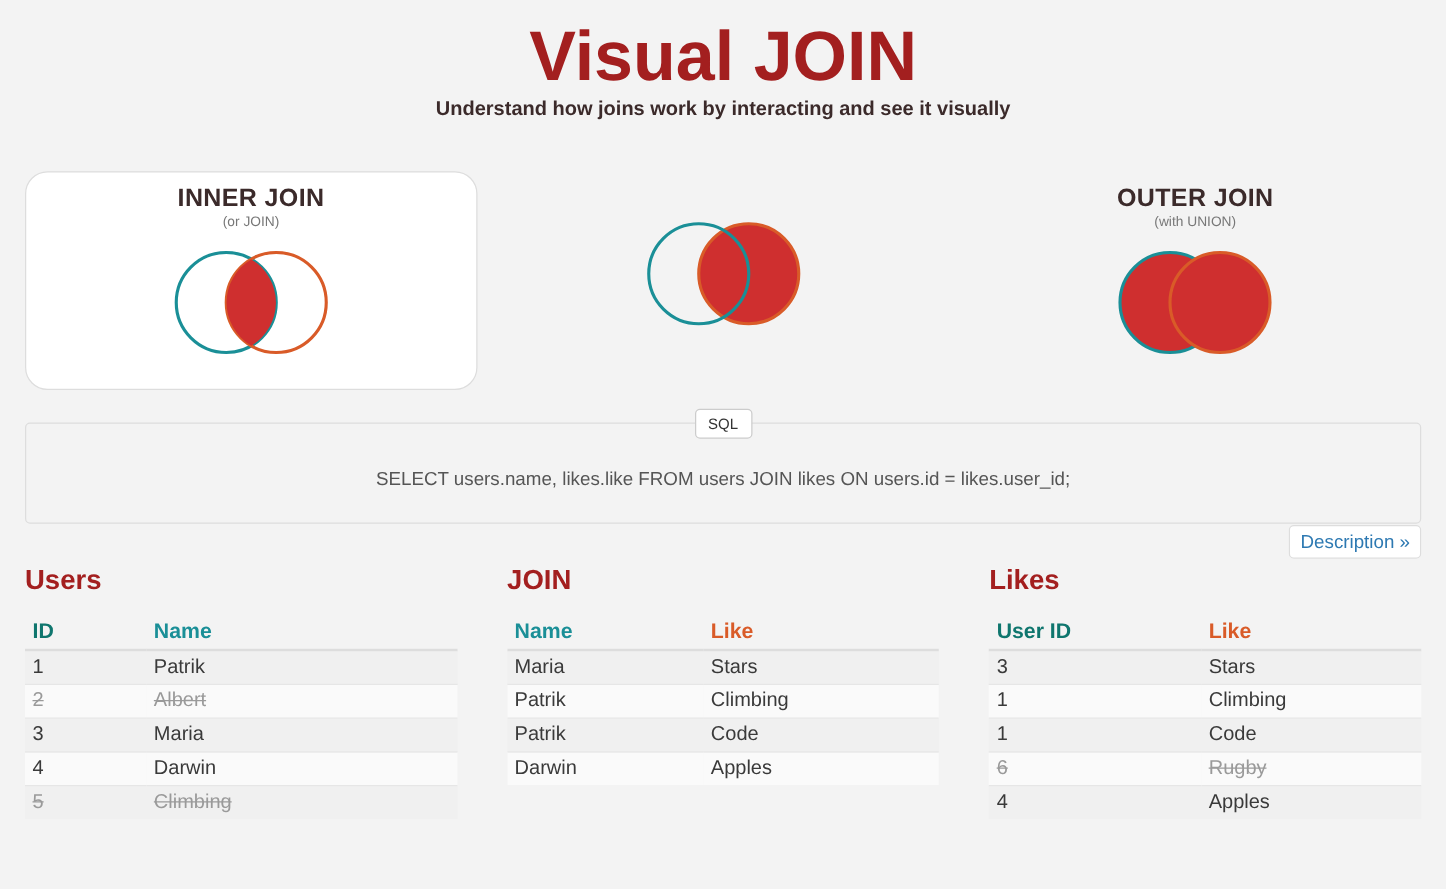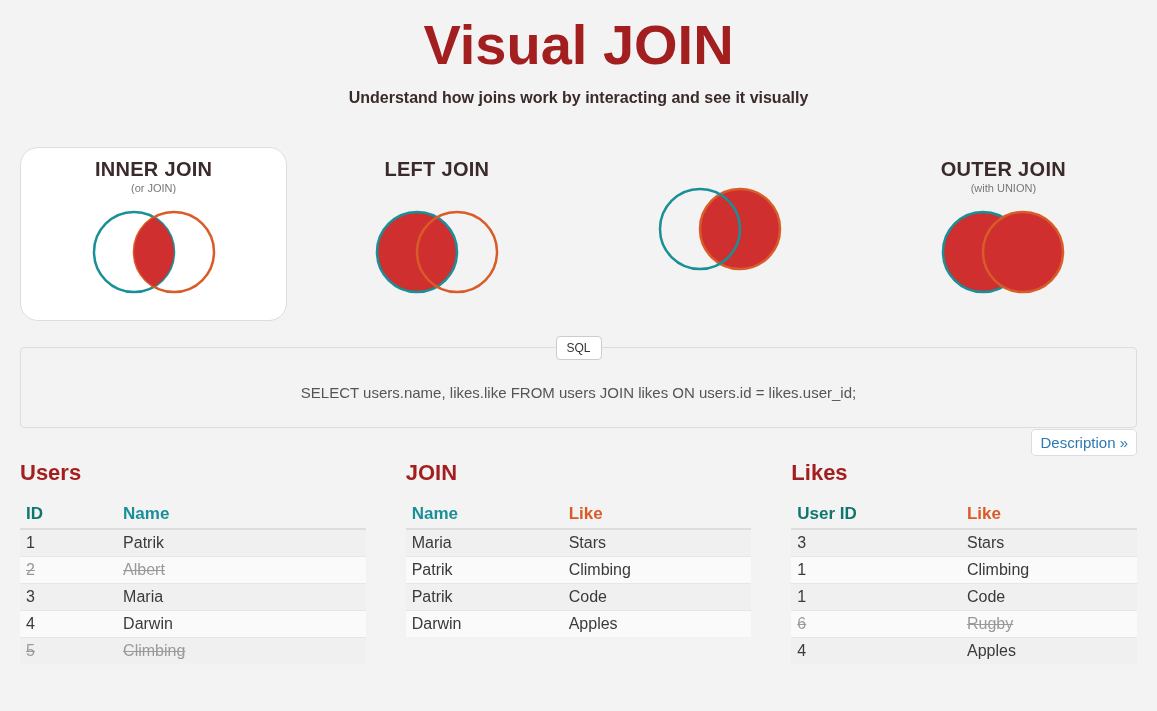--- a/index.html
+++ b/index.html
@@ -13,21 +13,21 @@
   .header { text-align: center; padding-top: 12px; }
   .header h1 {
     font-size: 56px;
     font-weight: 700;
     color: #a31f1f;
   }
   .header .subtitle {
     font-size: 16px;
     font-weight: 700;
     color: #3b2a2a;
-    margin-top: 12px;
+    margin-top: 2px;
   }
   .joins-row {
     display: flex;
     gap: 16px;
     margin-top: 40px;
   }
   .join-card {
     flex: 1;
     text-align: center;
     border-radius: 18px;
@@ -138,28 +138,20 @@
     <div class="join-card active">
     <div class="title">INNER JOIN</div>
     <div class="note">(or JOIN)</div>
     <svg width="170" height="100" viewBox="0 0 170 100">
       <circle cx="65" cy="50" r="40" fill="none" stroke="#1a8f97" stroke-width="2.5"></circle>
       <circle cx="105" cy="50" r="40" fill="none" stroke="#d95b28" stroke-width="2.5"></circle>
       <path d="M85 15.5 A 40 40 0 0 1 85 84.5 A 40 40 0 0 1 85 15.5 Z" fill="#cf2f2f"></path>
       </svg>
   </div>
     <div class="join-card">
-    <div class="title">LEFT JOIN</div>
-    <div class="note"></div>
-    <svg width="170" height="100" viewBox="0 0 170 100">
-      <circle cx="65" cy="50" r="40" fill="#cf2f2f" stroke="#1a8f97" stroke-width="2.5"></circle>
-      <circle cx="105" cy="50" r="40" fill="none" stroke="#d95b28" stroke-width="2.5"></circle>
-      </svg>
-  </div>
-    <div class="join-card">
     <div class="note"></div>
     <svg width="170" height="100" viewBox="0 0 170 100">
       <circle cx="105" cy="50" r="40" fill="#cf2f2f" stroke="#d95b28" stroke-width="2.5"></circle>
       <circle cx="65" cy="50" r="40" fill="none" stroke="#1a8f97" stroke-width="2.5"></circle>
       </svg>
   </div>
     <div class="join-card">
     <div class="title">OUTER JOIN</div>
     <div class="note">(with UNION)</div>
     <svg width="170" height="100" viewBox="0 0 170 100">

